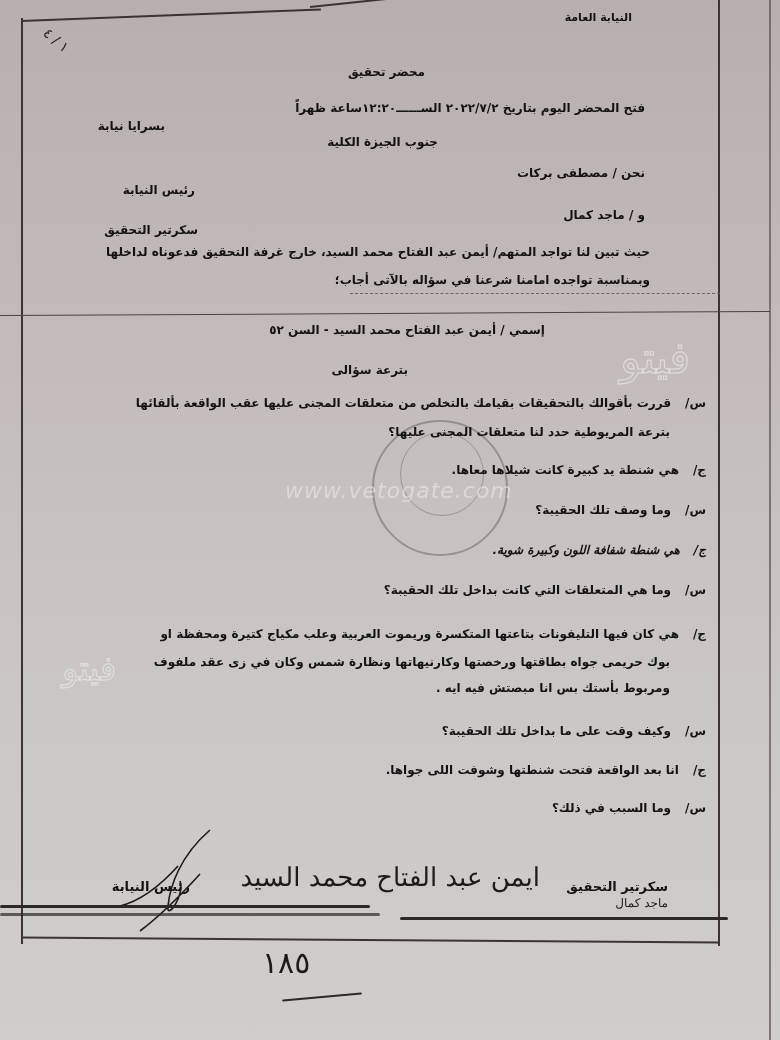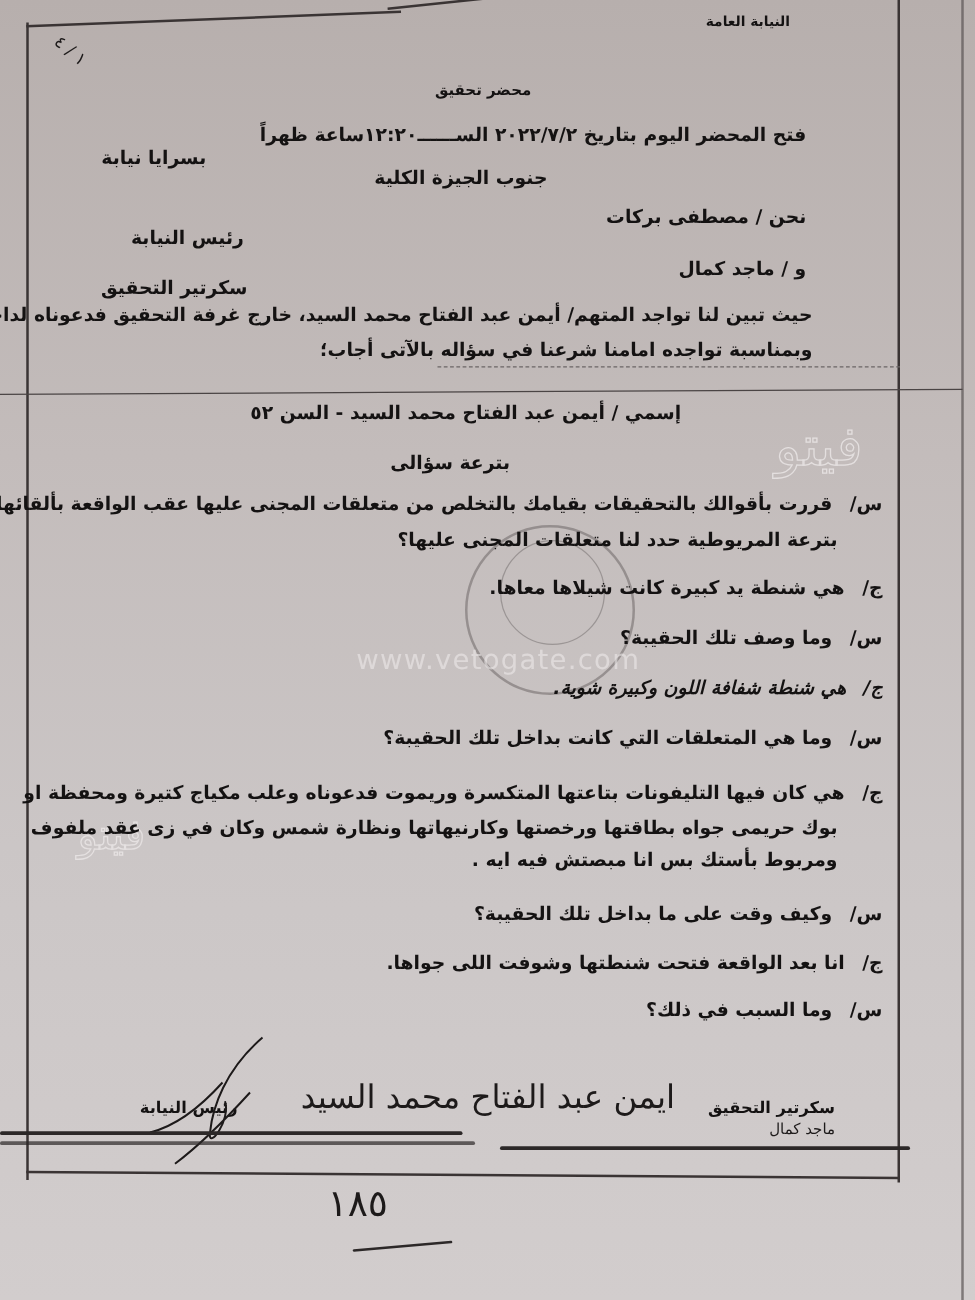--- a/index.html
+++ b/index.html
@@ -17,21 +17,21 @@
     .frame-top { position: absolute; left: 21px; top: 20px; width: 300px; height: 2px; background: #3a3434; transform: rotate(-2.2deg); transform-origin: left top; }
     .frame-top2 { position: absolute; left: 310px; top: 6px; width: 90px; height: 2px; background: #3a3434; transform: rotate(-6deg); transform-origin: left top; }
     .frame-right { position: absolute; left: 718px; top: 0; width: 2px; height: 946px; background: #3a3434; }
     .frame-right2 { position: absolute; left: 769px; top: 0; width: 2px; height: 1040px; background: #5a5454; opacity: .7; }
     .frame-bottom { position: absolute; left: 21px; top: 939px; width: 699px; height: 2px; background: #3a3434; transform: rotate(0.4deg); }
     .rule { position: absolute; height: 1px; background: #4a4444; }
     .rule-dash { position: absolute; height: 0; border-top: 1px dashed #6b6565; }
 
     .txt {
       position: absolute; direction: rtl; text-align: right; white-space: nowrap;
-      font-weight: bold; font-size: 15px; line-height: 20px;
+      font-weight: bold; font-size: 12px; line-height: 20px;
     }
     .small { font-size: 11px; }
     .title { font-size: 12px; }
     .qa-mark { display: inline-block; margin-left: 14px; }
 
     .watermark {
       position: absolute; color: transparent; -webkit-text-stroke: 1px #eae6e6;
       font-weight: normal; font-family: "DejaVu Sans", sans-serif; opacity: .85; white-space: nowrap;
     }
     .url-wm {
@@ -77,31 +77,31 @@
   <div class="rule-dash" style="left:350px; top:293px; width:370px;"></div>
   <div class="rule" style="left:0; top:313px; width:770px; transform:rotate(-0.3deg);"></div>
 
   <div class="txt" style="right:235px; top:320px;">إسمي / أيمن عبد الفتاح محمد السيد  - السن ٥٢</div>
   <div class="txt" style="right:372px; top:360px;">بترعة سؤالى</div>
 
   <div class="watermark" style="left:620px; top:332px; font-size:44px;">فيتو</div>
   <div class="watermark" style="left:62px; top:648px; font-size:34px;">فيتو</div>
   <div class="stamp" style="left:372px; top:420px; width:132px; height:132px;"></div>
   <div class="stamp-inner" style="left:400px; top:432px; width:82px; height:82px;"></div>
-  <div class="url-wm" style="left:285px; top:516px;">www.vetogate.com</div>
+  <div class="url-wm" style="left:285px; top:478px;font-style:italic;">www.vetogate.com</div>
 
   <div class="txt" style="right:74px; top:393px;"><span class="qa-mark">س/</span><span>قررت بأقوالك بالتحقيقات بقيامك بالتخلص من متعلقات المجنى عليها عقب الواقعة بألقائها</span></div>
   <div class="txt" style="right:110px; top:422px;">بترعة المريوطية حدد لنا متعلقات المجنى عليها؟</div>
 
   <div class="txt" style="right:74px; top:460px;"><span class="qa-mark">ج/</span><span>هي شنطة يد كبيرة كانت شيلاها معاها.</span></div>
   <div class="txt" style="right:74px; top:500px;"><span class="qa-mark">س/</span><span>وما وصف تلك الحقيبة؟</span></div>
   <div class="txt" style="right:74px; top:540px;font-style:italic;"><span class="qa-mark">ج/</span><span>هي شنطة شفافة اللون وكبيرة شوية.</span></div>
   <div class="txt" style="right:74px; top:580px;"><span class="qa-mark">س/</span><span>وما هي المتعلقات التي كانت بداخل تلك الحقيبة؟</span></div>
 
-  <div class="txt" style="right:74px; top:624px;"><span class="qa-mark">ج/</span><span>هي كان فيها التليفونات بتاعتها المتكسرة وريموت فدعوناه وعلب مكياج كتيرة ومحفظة او</span></div>
+  <div class="txt" style="right:74px; top:624px;"><span class="qa-mark">ج/</span><span>هي كان فيها التليفونات بتاعتها المتكسرة وريموت العربية وعلب مكياج كتيرة ومحفظة او</span></div>
   <div class="txt" style="right:110px; top:652px;">بوك حريمى جواه بطاقتها ورخصتها وكارنيهاتها ونظارة شمس وكان في زى عقد ملفوف</div>
   <div class="txt" style="right:110px; top:678px;">ومربوط بأستك بس انا مبصتش فيه ايه .</div>
 
   <div class="txt" style="right:74px; top:721px;"><span class="qa-mark">س/</span><span>وكيف وقت على ما بداخل تلك الحقيبة؟</span></div>
   <div class="txt" style="right:74px; top:760px;"><span class="qa-mark">ج/</span><span>انا بعد الواقعة فتحت شنطتها وشوفت اللى جواها.</span></div>
   <div class="txt" style="right:74px; top:798px;"><span class="qa-mark">س/</span><span>وما السبب في ذلك؟</span></div>
 
   <div class="txt" style="right:112px; top:877px; font-size:13px;">سكرتير التحقيق</div>
   <div class="hand" style="right:112px; top:896px; font-size:12px;">ماجد كمال</div>
   <div class="hand" style="right:240px; top:862px; font-size:26px;">ايمن عبد الفتاح محمد السيد</div>

